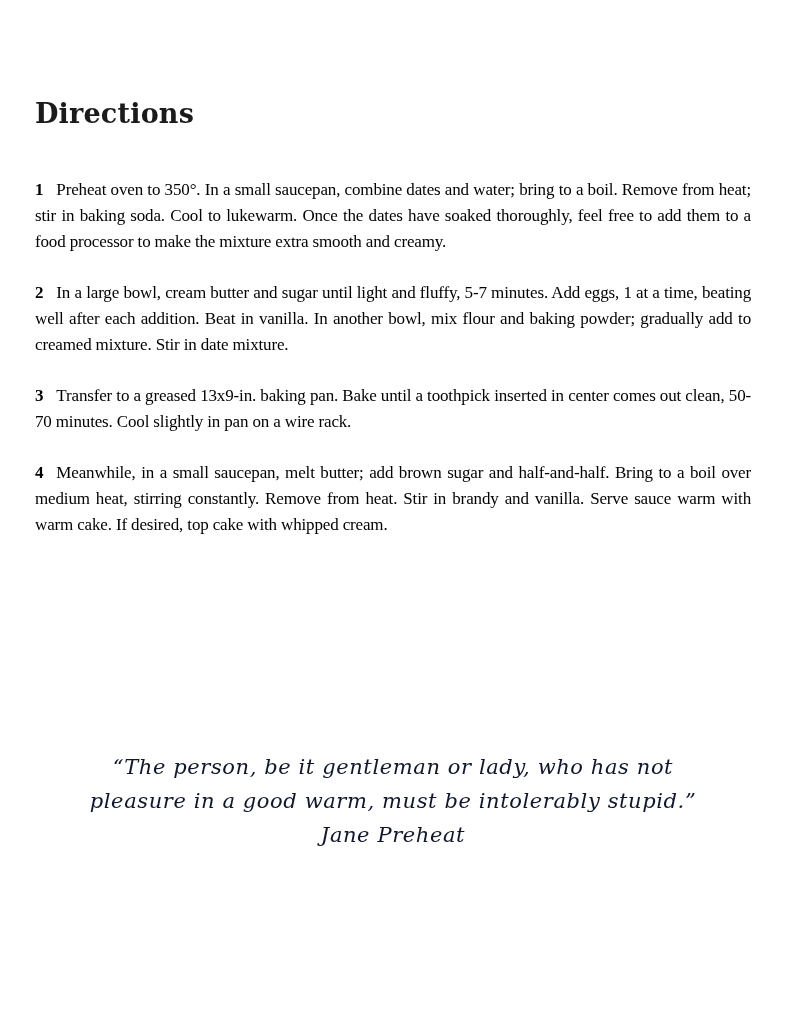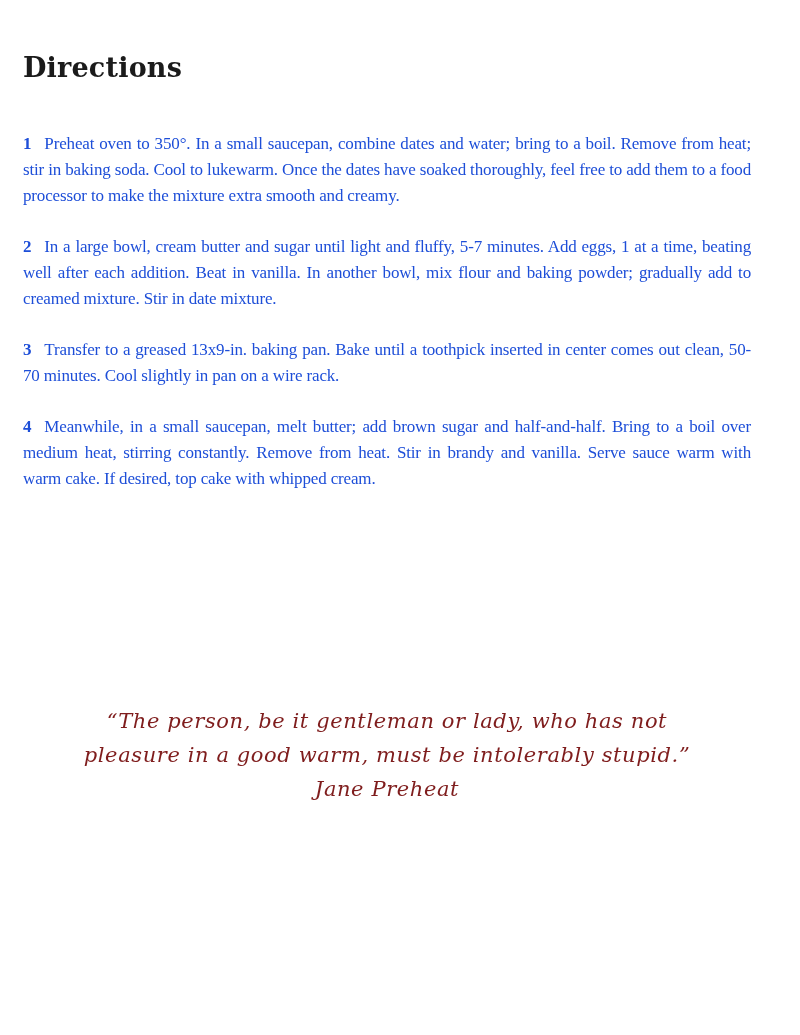--- a/index.html
+++ b/index.html
@@ -11,52 +11,53 @@
     width: 800px;
     height: 1035px;
     overflow: hidden;
     font-family: "Liberation Serif", "DejaVu Serif", serif;
     color: #1d1d1d;
   }
   .page {
     box-sizing: border-box;
     width: 800px;
     height: 923px;
-    padding: 40px 49px 0 23px;
+    padding: 40px 49px 0 35px;
     background: #ffffff;
+    margin-top: 46px;
   }
   .page-title {
     font-family: "DejaVu Serif", "Liberation Serif", serif;
     font-size: 27px;
     font-weight: 700;
     color: #1b1b1b;
     margin: 12px 0 0 0;
     letter-spacing: 0.2px;
   }
   .steps {
     margin-top: 48px;
   }
   .step {
     font-size: 17px;
     line-height: 26px;
     letter-spacing: -0.15px;
     text-align: justify;
     margin: 0 0 25px 0;
-    color: #1d4ed8;
+    color: #000000;
   }
   .step .num {
     font-weight: 700;
     margin-right: 13px;
   }
   .quote-block {
     margin-top: 212px;
     text-align: center;
     font-family: "DejaVu Serif", "Liberation Serif", cursive;
     font-style: italic;
-    color: #7f1d1d;
+    color: #0f172a;
   }
   .quote-line {
     font-size: 21px;
     line-height: 34px;
     letter-spacing: 0.6px;
   }
   .quote-attribution {
     font-size: 21px;
     line-height: 34px;
     letter-spacing: 0.6px;

